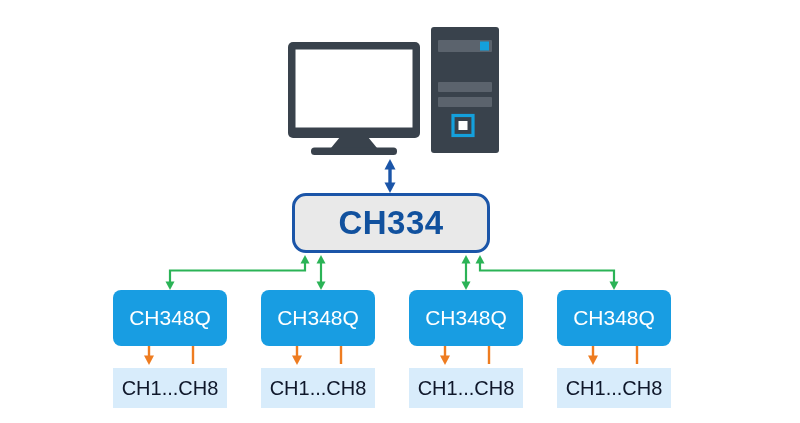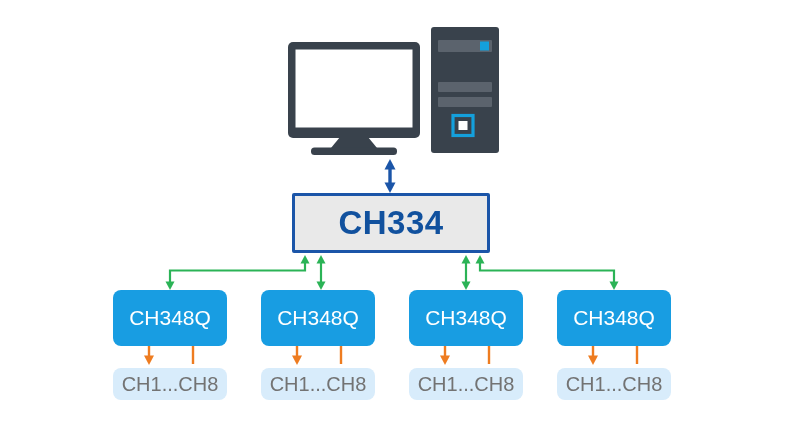--- a/index.html
+++ b/index.html
@@ -29,42 +29,42 @@
     justify-content: center;
     box-sizing: border-box;
   }
   .hub-box {
     left: 292px;
     top: 193px;
     width: 198px;
     height: 60px;
     background: #e9e9e9;
     border: 3px solid #1b55a8;
-    border-radius: 2px;
+    border-radius: 14px;
     color: #11519e;
     font-size: 33px;
     font-weight: bold;
     letter-spacing: 0.5px;
   }
   .controller-box {
     top: 290px;
     width: 114px;
     height: 56px;
     background: #189de2;
     border-radius: 8px;
     color: #ffffff;
     font-size: 21px;
   }
   .channels-box {
     top: 368px;
     width: 114px;
-    height: 32px;
+    height: 40px;
     background: #d8ecfb;
-    border-radius: 8px;
-    color: #737373;
+    border-radius: 0;
+    color: #0f172a;
     font-size: 20px;
   }
   .col-0 { left: 113px; }
   .col-1 { left: 261px; }
   .col-2 { left: 409px; }
   .col-3 { left: 557px; }
 </style>
 </head>
 <body>
 

